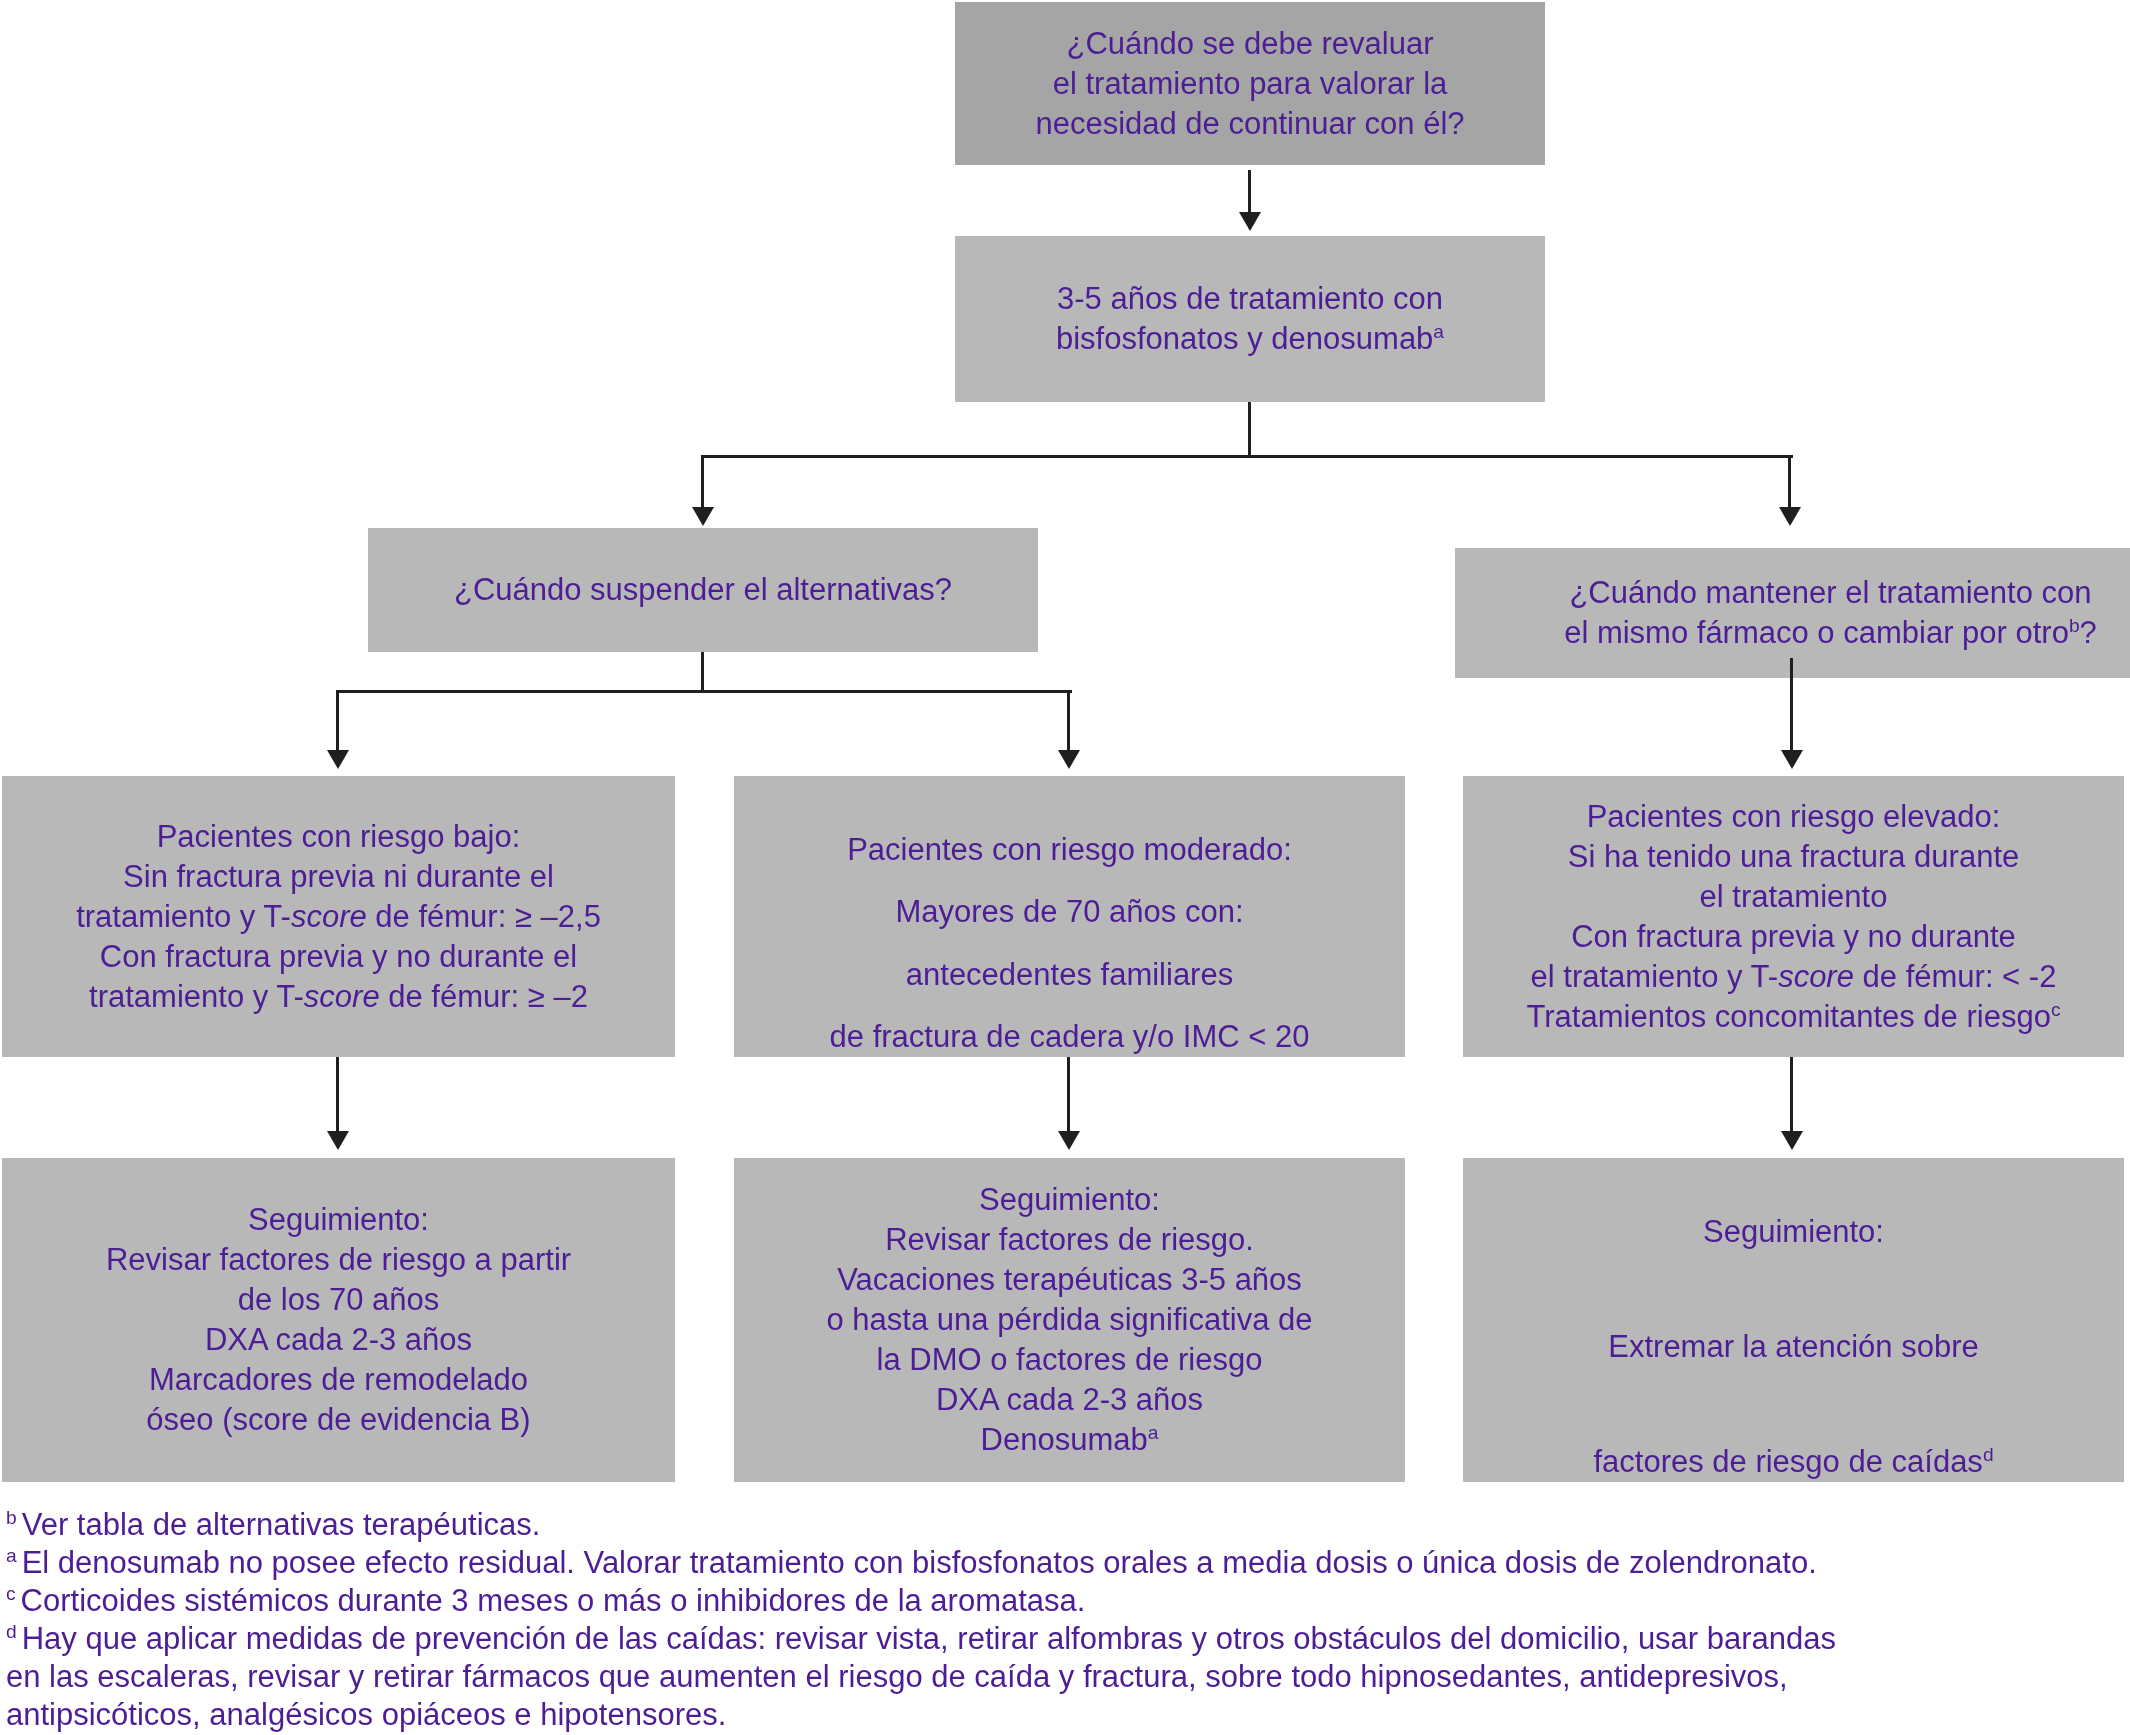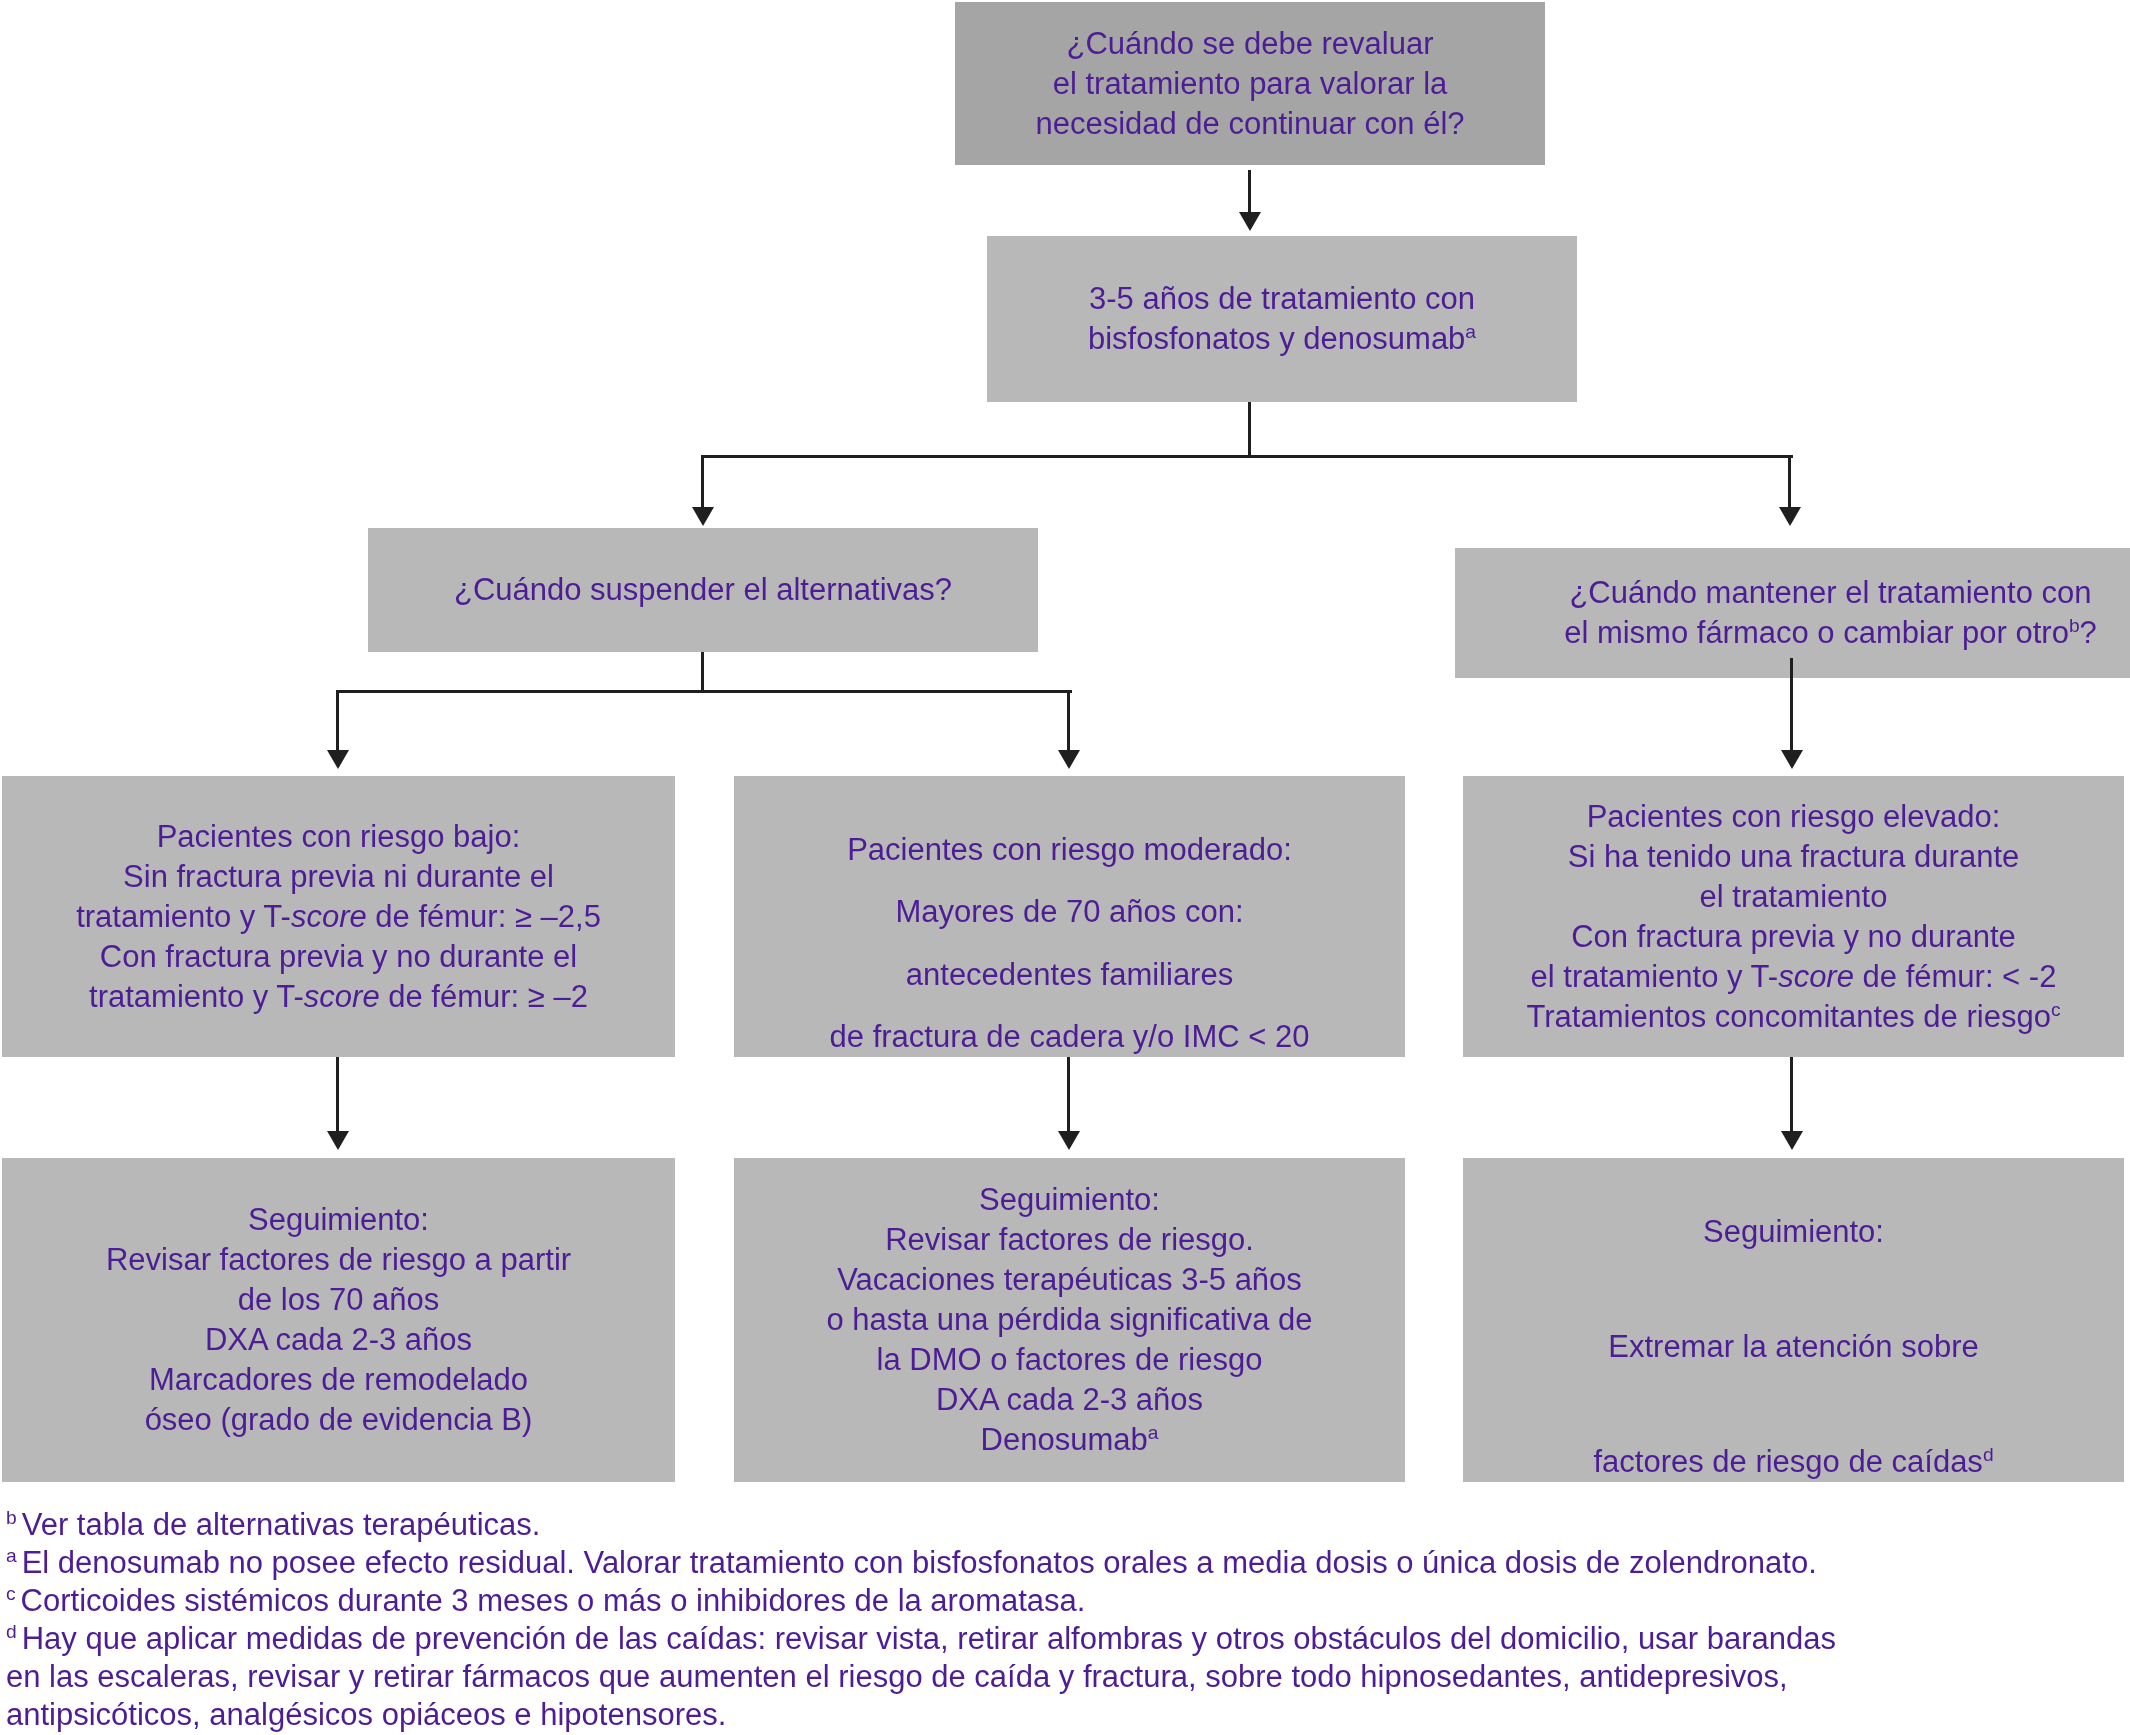--- a/index.html
+++ b/index.html
@@ -43,21 +43,21 @@
 
   <div class="box dark" style="left:955px;top:2px;width:590px;height:163px;">
     <div class="ln">¿Cuándo se debe revaluar</div>
     <div class="ln">el tratamiento para valorar la</div>
     <div class="ln">necesidad de continuar con él?</div>
   </div>
 
   <div class="vl" style="left:1248px;top:170px;height:44px;"></div>
   <div class="ah" style="left:1239px;top:212px;"></div>
 
-  <div class="box" style="left:955px;top:236px;width:590px;height:166px;margin-left:32px;">
+  <div class="box" style="left:955px;top:236px;width:590px;height:166px;">
     <div class="ln">3-5 años de tratamiento con</div>
     <div class="ln"><span>bisfosfonatos y denosumab</span><span class="sp">a</span></div>
   </div>
 
   <div class="vl" style="left:1248px;top:402px;height:56px;"></div>
   <div class="hl" style="left:703px;top:455px;width:1090px;"></div>
   <div class="vl" style="left:701px;top:455px;height:54px;"></div>
   <div class="ah" style="left:692px;top:507px;"></div>
   <div class="vl" style="left:1788px;top:455px;height:54px;"></div>
   <div class="ah" style="left:1779px;top:507px;"></div>
@@ -111,21 +111,21 @@
   <div class="ah" style="left:1058px;top:1131px;"></div>
   <div class="vl" style="left:1790px;top:1057px;height:76px;"></div>
   <div class="ah" style="left:1781px;top:1131px;"></div>
 
   <div class="box" style="left:2px;top:1158px;width:673px;height:324px;">
     <div class="ln">Seguimiento:</div>
     <div class="ln">Revisar factores de riesgo a partir</div>
     <div class="ln">de los 70 años</div>
     <div class="ln">DXA cada 2-3 años</div>
     <div class="ln">Marcadores de remodelado</div>
-    <div class="ln">óseo (grado de evidencia B)</div>
+    <div class="ln">óseo (score de evidencia B)</div>
   </div>
 
   <div class="box" style="left:734px;top:1158px;width:671px;height:324px;">
     <div class="ln">Seguimiento:</div>
     <div class="ln">Revisar factores de riesgo.</div>
     <div class="ln">Vacaciones terapéuticas 3-5 años</div>
     <div class="ln">o hasta una pérdida significativa de</div>
     <div class="ln">la DMO o factores de riesgo</div>
     <div class="ln">DXA cada 2-3 años</div>
     <div class="ln"><span>Denosumab</span><span class="sp">a</span></div>

